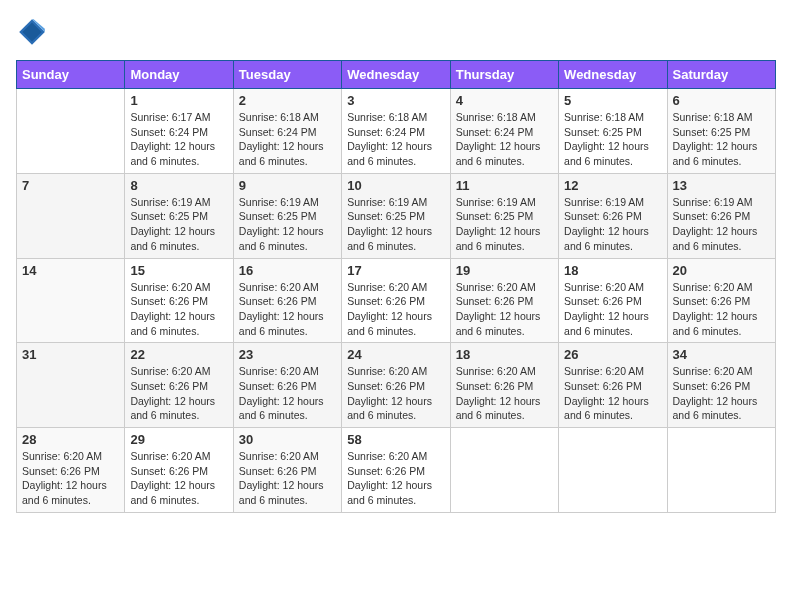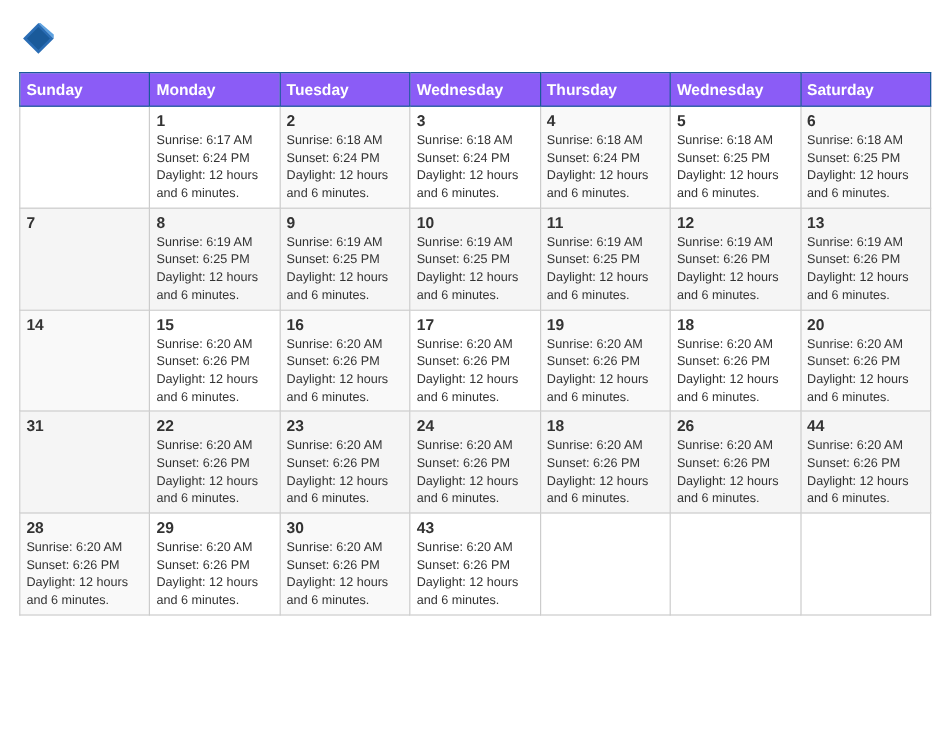--- a/index.html
+++ b/index.html
@@ -306,21 +306,21 @@
 and 6 minutes.</div>
         </td>
         <td>
           <span class="day-number">26</span>
           <div class="day-info" style="white-space: pre-wrap;">Sunrise: 6:20 AM
 Sunset: 6:26 PM
 Daylight: 12 hours
 and 6 minutes.</div>
         </td>
         <td>
-          <span class="day-number">44</span>
+          <span class="day-number">34</span>
           <div class="day-info" style="white-space: pre-wrap;">Sunrise: 6:20 AM
 Sunset: 6:26 PM
 Daylight: 12 hours
 and 6 minutes.</div>
         </td>
       </tr>
       <tr>
         <td>
           <span class="day-number">28</span>
           <div class="day-info" style="white-space: pre-wrap;">Sunrise: 6:20 AM
@@ -336,21 +336,21 @@
 and 6 minutes.</div>
         </td>
         <td>
           <span class="day-number">30</span>
           <div class="day-info" style="white-space: pre-wrap;">Sunrise: 6:20 AM
 Sunset: 6:26 PM
 Daylight: 12 hours
 and 6 minutes.</div>
         </td>
         <td>
-          <span class="day-number">43</span>
+          <span class="day-number">58</span>
           <div class="day-info" style="white-space: pre-wrap;">Sunrise: 6:20 AM
 Sunset: 6:26 PM
 Daylight: 12 hours
 and 6 minutes.</div>
         </td>
         <td class="empty-cell"></td>
         <td class="empty-cell"></td>
         <td class="empty-cell"></td>
       </tr>
     </tbody>

